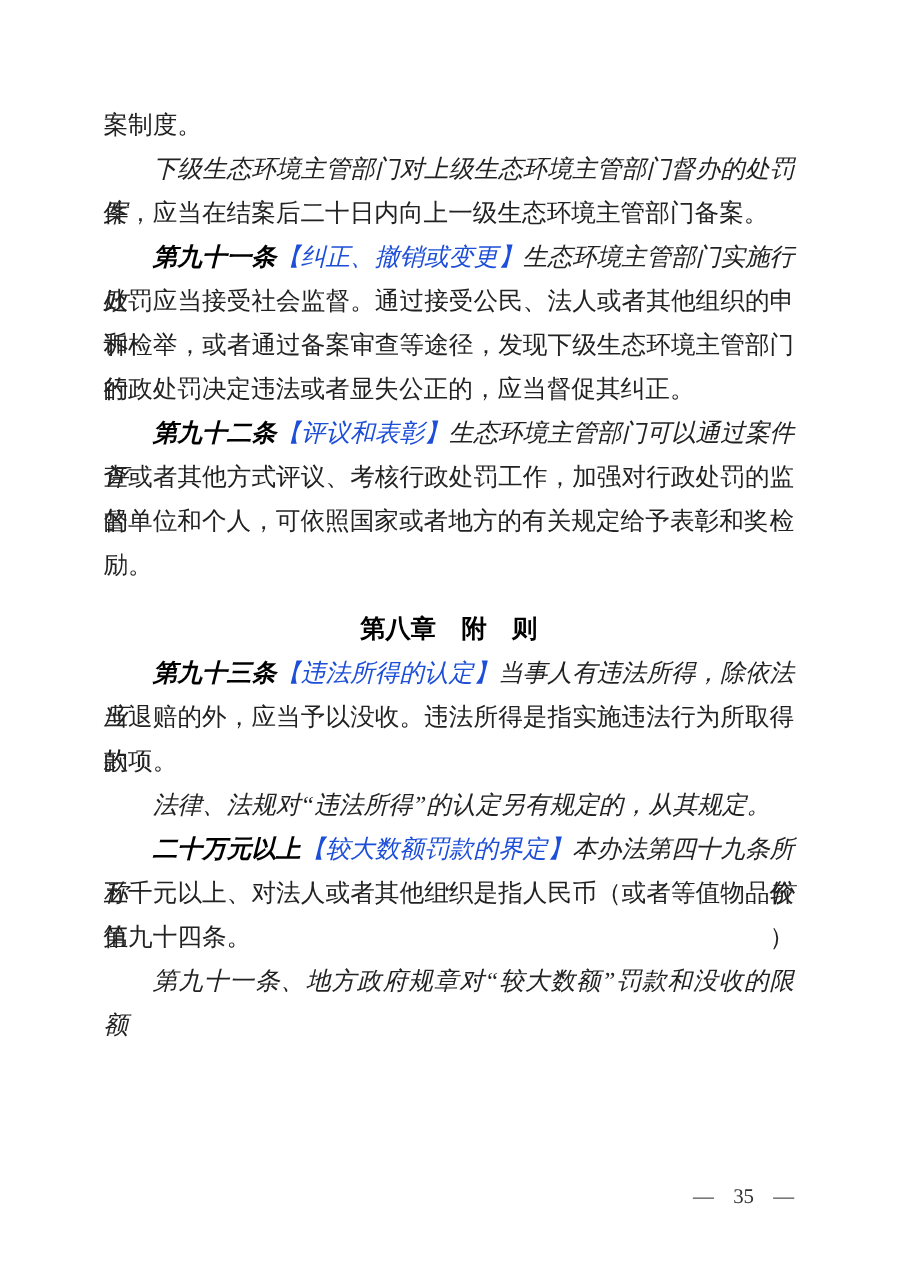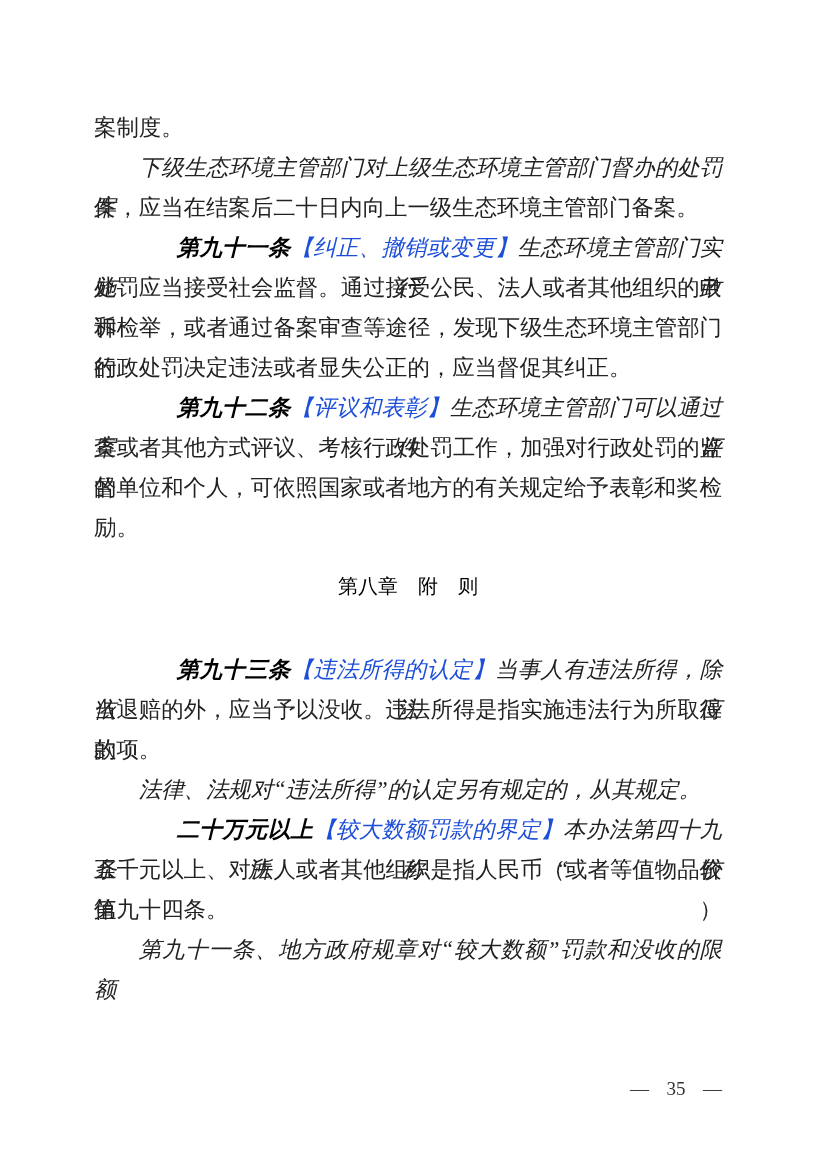--- a/index.html
+++ b/index.html
@@ -11,21 +11,21 @@
     position: relative;
     width: 826px;
     height: 1169px;
     overflow: hidden;
     font-family: "Liberation Serif", "DejaVu Serif", serif;
     color: #222222;
   }
   .doc {
     position: absolute;
     left: 94px;
-    top: 108px;
+    top: 94px;
     width: 628px;
     font-size: 22.4px;
     line-height: 40px;
   }
   .line {
     height: 40px;
   }
   
   .line.j {
     text-align: justify;
@@ -33,34 +33,32 @@
     text-justify: inter-character;
   }
   
   .line.ind {
     text-indent: 44.8px;
     font-style: italic;
   }
   .art-num {
     font-weight: bold;
     color: #000000;
-    margin-left: 38px;
   }
   .art-title {
     font-weight: normal;
     color: #1d4ed8;
   }
   .chapter {
     height: 40px;
     margin-top: 58px;
-    margin-bottom: 44px;
     text-align: center;
     text-align-last: center;
-    font-weight: normal;
-    font-size: 20px;
+    font-weight: bold;
+    font-size: 23px;
     color: #000000;
   }
   .pageno {
     position: absolute;
     top: 1078px;
     left: 630px;
     width: 92px;
     display: flex;
     justify-content: space-between;
     align-items: center;

